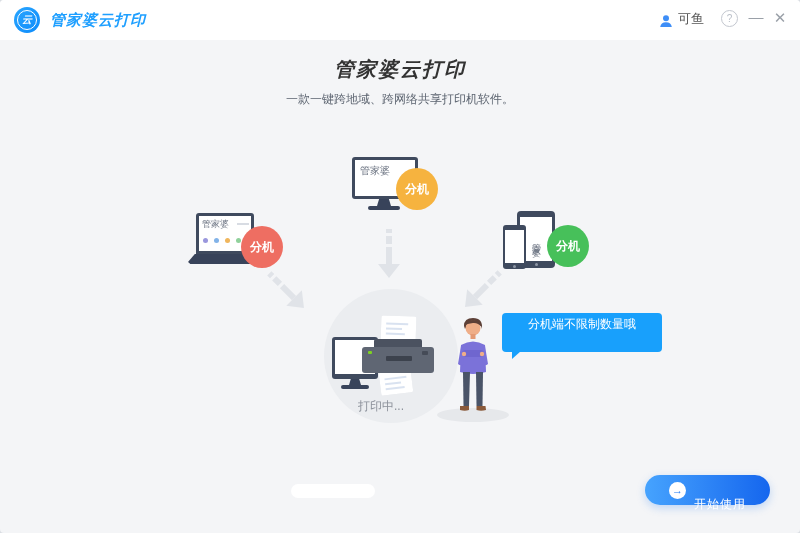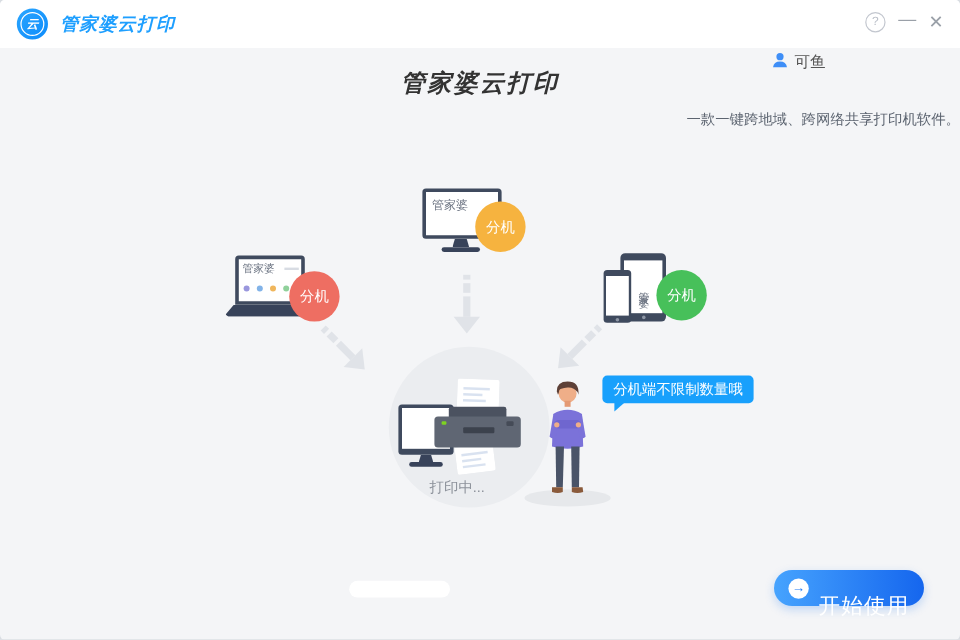--- a/index.html
+++ b/index.html
@@ -4,32 +4,32 @@
 <style>
   html,body{margin:0;padding:0;background:#d9dde2;font-family:"Liberation Sans",sans-serif;}
   .window{position:relative;width:800px;height:533px;background:#f4f5f7;border-radius:4px;overflow:hidden;margin:0 auto;}
   
   .header{position:absolute;left:0;top:0;width:800px;height:40px;background:#ffffff;}
   .logo{position:absolute;left:14px;top:7px;width:26px;height:26px;border-radius:50%;
         background:linear-gradient(135deg,#2aa6ff,#0d8bfb);display:flex;align-items:center;justify-content:center;}
   .logo-inner{width:18px;height:18px;border-radius:50%;border:1.5px solid #fff;display:flex;align-items:center;justify-content:center;
         color:#fff;font-size:10px;font-weight:bold;font-style:italic;}
   .app-title{position:absolute;left:50px;top:11px;color:#1e9fff;font-size:15px;font-weight:800;font-style:italic;letter-spacing:1px;}
-  .user-box{position:absolute;right:112px;top:10px;display:flex;align-items:flex-start;gap:5px;cursor:default;margin-top:33px;}
+  .user-box{position:absolute;right:96px;top:10px;display:flex;align-items:flex-end;gap:5px;cursor:default;}
   .user-name{color:#555;font-size:13px;}
   .help-btn{position:absolute;right:62px;top:10px;width:15px;height:15px;border:1.5px solid #c3c7cf;border-radius:50%;
         color:#b9bec7;font-size:10px;line-height:15px;text-align:center;}
   .min-btn{position:absolute;right:36px;top:8px;color:#9aa0a8;font-size:15px;width:16px;text-align:center;}
   .close-btn{position:absolute;right:12px;top:9px;color:#9aa0a8;font-size:15px;width:16px;text-align:center;}
   
   .hero-title{position:absolute;left:0;top:56px;width:800px;text-align:center;color:#333;font-size:20px;font-weight:800;font-style:italic;letter-spacing:2px;}
-  .hero-subtitle{position:absolute;left:0;top:91px;width:800px;text-align:right;color:#5c6470;font-size:12px;}
+  .hero-subtitle{position:absolute;left:0;top:91px;width:800px;text-align:center;color:#5c6470;font-size:12px;}
   
   .badge{position:absolute;width:42px;height:42px;border-radius:50%;display:flex;align-items:center;justify-content:center;
-        color:#fff;font-size:12px;font-weight:normal;z-index:6;}
+        color:#fff;font-size:12px;font-weight:bold;z-index:6;}
   .badge-orange{left:396px;top:168px;background:#f6b33f;}
   .badge-red{left:241px;top:226px;background:#ee6e62;}
   .badge-green{left:547px;top:225px;background:#47c05a;}
   .badge-host{left:409px;top:358px;width:50px;height:50px;font-size:13px;
         background:linear-gradient(135deg,#41a5ff,#0c6be4);box-shadow:0 0 0 5px rgba(176,211,245,.55);z-index:7;}
   
   .pc-screen{position:absolute;left:352px;top:157px;width:60px;height:36px;background:#fff;border:3px solid #3f4a5e;border-radius:3px;z-index:5;}
   .pc-label{position:absolute;left:5px;top:4px;color:#6a7280;font-size:10px;}
   .pc-neck{position:absolute;left:377px;top:199px;width:14px;height:7px;background:#38435a;clip-path:polygon(15% 0,85% 0,100% 100%,0 100%);z-index:5;}
   .pc-base{position:absolute;left:368px;top:206px;width:32px;height:4px;background:#38435a;border-radius:2px;z-index:5;}
@@ -74,32 +74,32 @@
   .printer-led{position:absolute;left:6px;top:4px;width:4px;height:3px;background:#7ed321;border-radius:1px;}
   .printer-btn{position:absolute;right:6px;top:4px;width:6px;height:4px;background:#454b57;border-radius:1px;}
   .printer-mouth{position:absolute;left:24px;top:9px;width:26px;height:5px;background:#3c424d;border-radius:1px;}
   .paper-bottom{position:absolute;left:380px;top:371px;width:32px;height:23px;transform:rotate(-7deg);z-index:3;
         background-position:5px 6px,5px 11px,5px 16px;}
   .printing-text{position:absolute;left:358px;top:398px;color:#8c919a;font-size:12px;z-index:4;}
   
   .person-shadow{position:absolute;left:437px;top:408px;width:72px;height:14px;border-radius:50%;background:#e6e8eb;z-index:1;}
   .person{position:absolute;left:450px;top:316px;z-index:5;}
   
-  .bubble{position:absolute;left:502px;top:313px;height:23px;line-height:23px;padding:0 9px;background:#18a0fc;border-radius:4px;
+  .bubble{position:absolute;left:502px;top:313px;height:39px;line-height:23px;padding:0 26px;background:#18a0fc;border-radius:4px;
         color:#fff;font-size:12px;z-index:6;}
   .bubble::after{content:"";position:absolute;left:10px;bottom:-7px;width:0;height:0;border-top:8px solid #18a0fc;border-right:9px solid transparent;}
   
   .blur-pill{position:absolute;left:291px;top:484px;width:84px;height:14px;background:#fff;border-radius:7px;z-index:2;}
   .company{position:absolute;left:380px;top:483px;color:#9ba1a9;font-size:13px;}
   .start-btn{position:absolute;left:645px;top:475px;width:125px;height:30px;border-radius:15px;border:none;cursor:pointer;
         background:linear-gradient(90deg,#46a3fe,#1566ee);display:flex;align-items:center;justify-content:center;gap:8px;
         box-shadow:0 3px 8px rgba(30,120,240,.25);}
   .start-icon{width:17px;height:17px;border-radius:50%;background:#fff;color:#1f79f3;font-size:11px;font-weight:bold;
         display:flex;align-items:center;justify-content:center;}
-  .start-label{color:#fff;font-size:18px;letter-spacing:1px;margin-top:29px;}
+  .start-label{color:#fff;font-size:12px;letter-spacing:1px;margin-top:29px;}
 </style>
 </head>
 <body>
 
 <div class="window">
 
   <div class="header">
     <div class="logo">
       <div class="logo-inner">云</div>
     </div>

